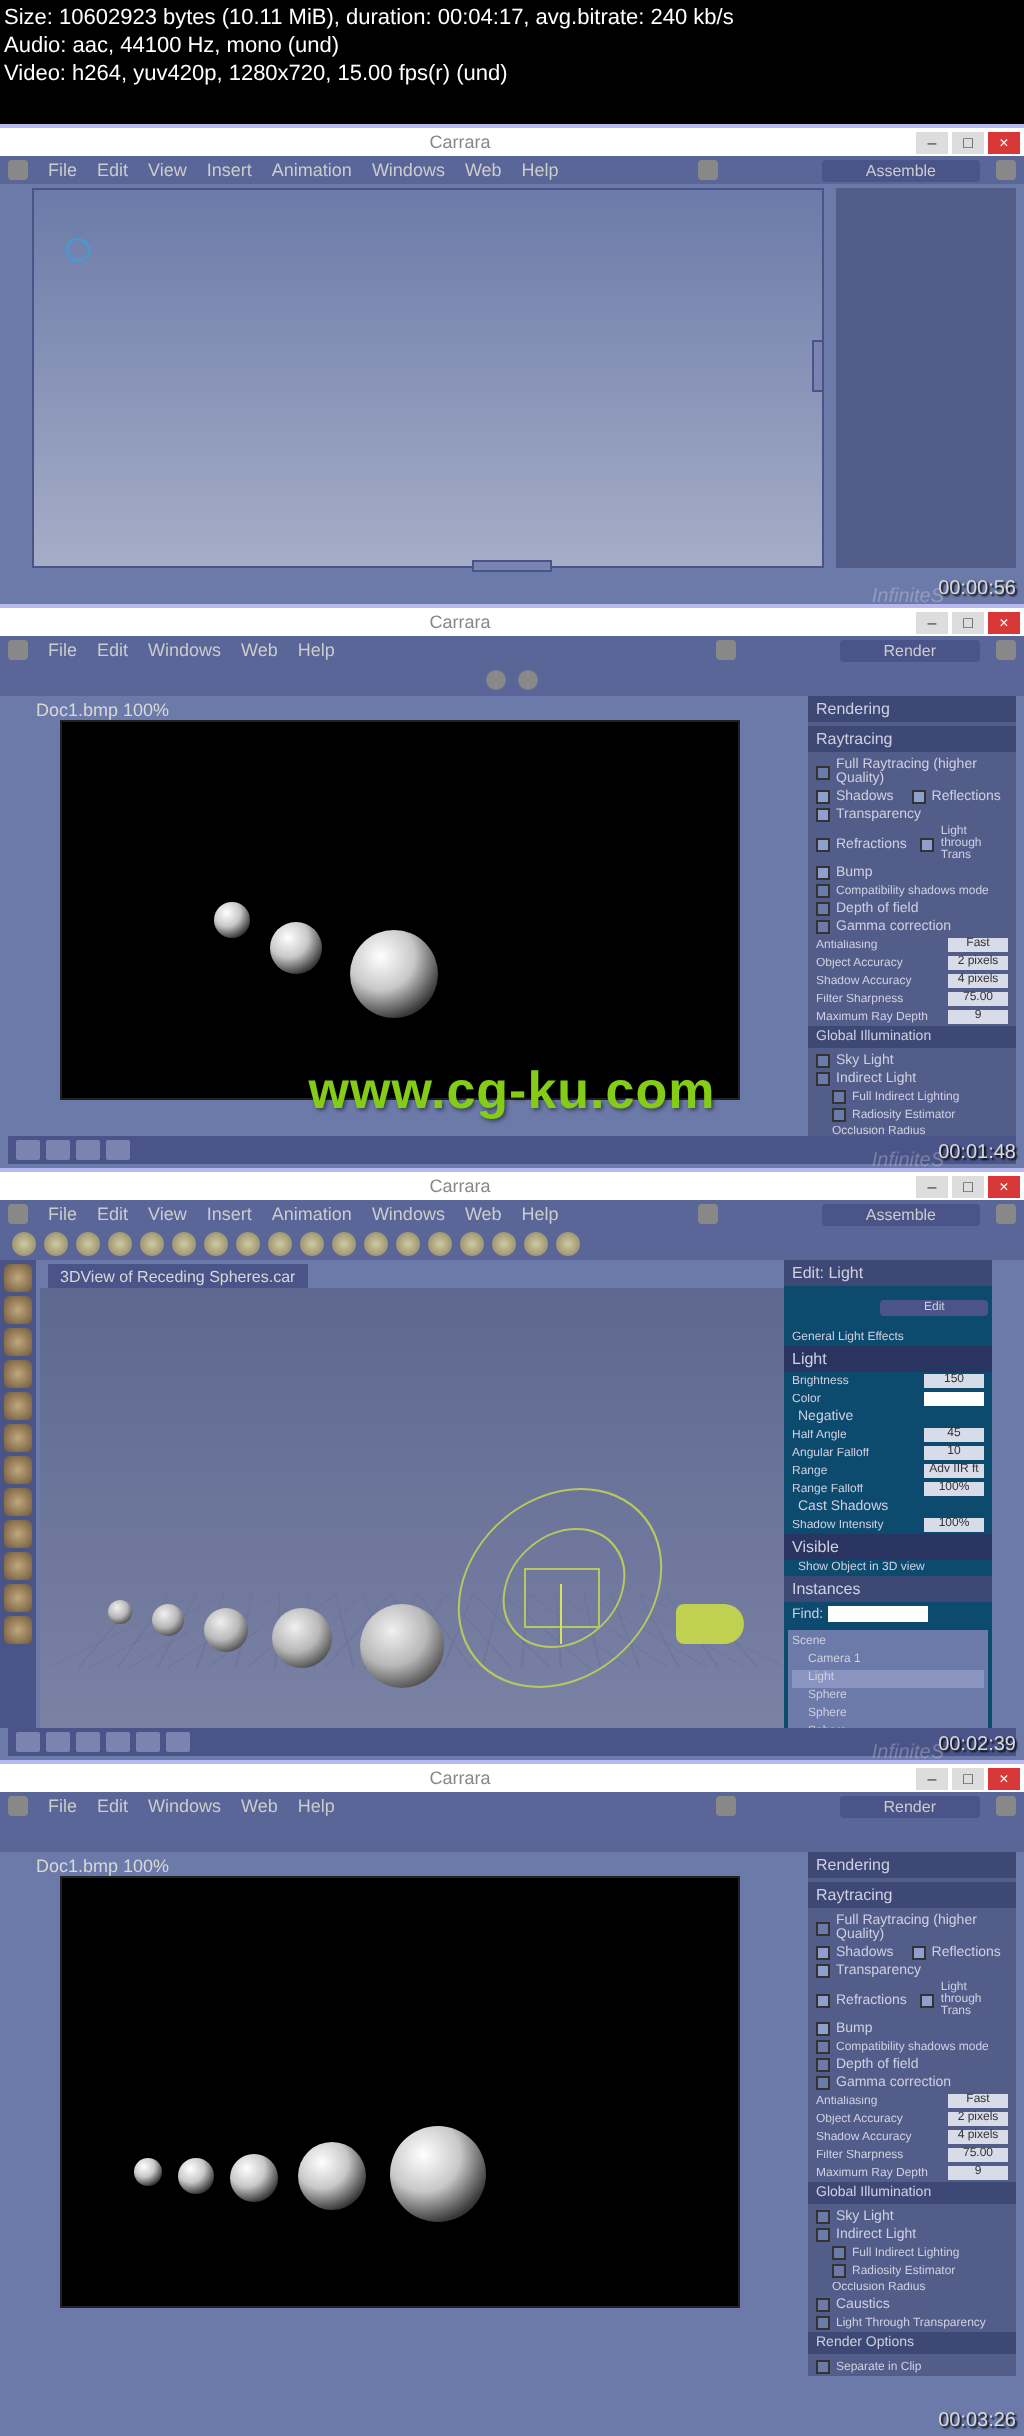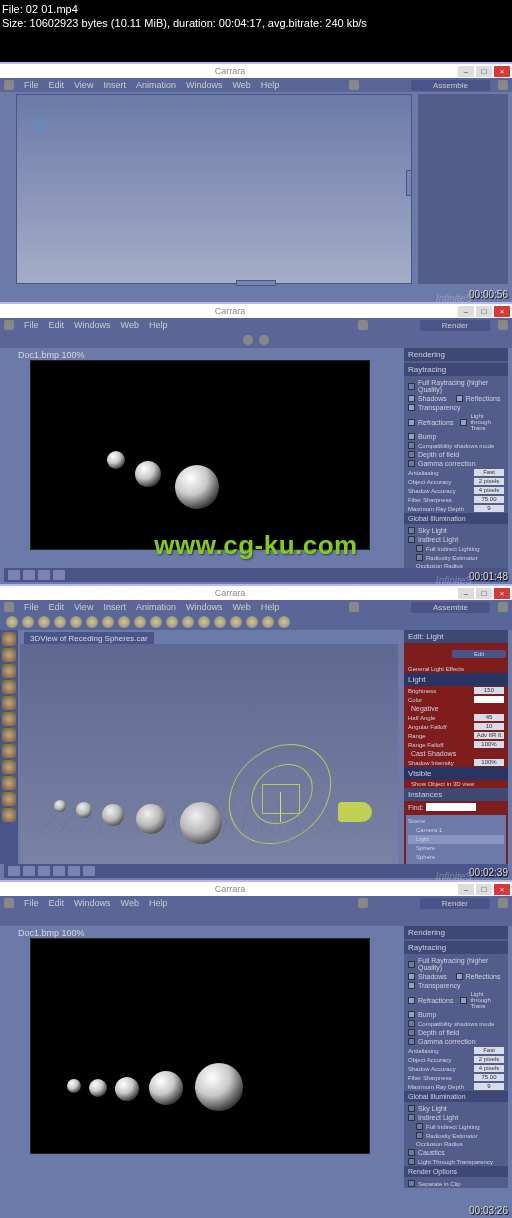--- a/index.html
+++ b/index.html
@@ -65,21 +65,21 @@
   .p3 .sp1 { width:12px;height:12px; top:156px; left:34px; }
   .p3 .sp2 { width:16px;height:16px; top:158px; left:56px; }
   .p3 .sp3 { width:22px;height:22px; top:160px; left:82px; }
   .p3 .sp4 { width:30px;height:30px; top:160px; left:116px; }
   .p3 .sp5 { width:42px;height:42px; top:158px; left:160px; }
   .p3 .lightcirc { position:absolute; top:100px; left:210px; width:100px; height:100px; border:1px solid #b8c860; border-radius:50%; transform:skewX(-12deg); }
   .p3 .lightcirc2 { position:absolute; top:120px; left:232px; width:60px; height:60px; border:1px solid #b8c860; border-radius:50%; transform:skewX(-12deg); }
   .p3 .lightsq { position:absolute; top:140px; left:242px; width:38px; height:30px; border:1px solid #b8c860; }
   .p3 .camlight { position:absolute; top:158px; left:318px; width:34px; height:20px; background:#c0d050; border-radius:4px 10px 10px 4px; }
   .p3 .axis { position:absolute; top:148px; left:260px; width:1px; height:30px; background:#d8e060; }
-  .p3 .settings3 { position:absolute; top:44px; right:4px; width:104px; bottom:16px; background:#7f1d1d; font-size:7px; color:#d0d0e0; overflow:hidden; }
+  .p3 .settings3 { position:absolute; top:44px; right:16px; width:104px; bottom:16px; background:#0c4a6e; font-size:7px; color:#d0d0e0; overflow:hidden; }
   .p3 .settings3 .shdr { background:#3e4875; padding:2px 4px; font-size:8px; }
   .p3 .settings3 .row { padding:1px 4px; display:flex; align-items:center; gap:3px; }
   .p3 .settings3 .sl { padding:1px 4px; display:flex; align-items:center; gap:2px; }
   .p3 .settings3 .sl .lab { flex:1; white-space:nowrap; overflow:hidden; font-size:6px; }
   .p3 .settings3 .sl .val { width:30px; height:7px; background:#d8dce8; color:#333; text-align:center; line-height:7px; font-size:6px; }
   .p3 .settings3 .scenebox { margin:2px; background:#6b7aa8; padding:2px; height:56px; font-size:6px; line-height:9px; }
   .p3 .settings3 .findrow { display:flex; gap:2px; padding:2px 4px; align-items:center; }
   .p3 .settings3 .findrow input { width:50px; height:8px; font-size:6px; border:none; }
   
   .p4 .tool2 { position:absolute; top:28px; left:0; right:0; height:16px; background:#5a6598; }
@@ -90,22 +90,23 @@
   .p4 .s3 { width:24px;height:24px; top:138px; left:84px; }
   .p4 .s4 { width:34px;height:34px; top:132px; left:118px; }
   .p4 .s5 { width:48px;height:48px; top:124px; left:164px; }
   .p4 .settings { top:44px; right:4px; width:104px; height:262px; }
   .watermark-main { position:absolute; top:530px; left:0; right:0; text-align:center; font-size:26px; font-weight:bold; color:#84cc16; z-index:200; text-shadow:1px 1px 2px rgba(0,0,0,.5); letter-spacing:0.5px; }
 </style>
 </head>
 <body>
 
 <div class="metadata">
-  <div>File: 02 01.mp4</div>
   <div>Size: 10602923 bytes (10.11 MiB), duration: 00:04:17, avg.bitrate: 240 kb/s</div>
+  <div>Audio: aac, 44100 Hz, mono (und)</div>
+  <div>Video: h264, yuv420p, 1280x720, 15.00 fps(r) (und)</div>
 </div>
 
 <div class="panel p1">
   <div class="wintop">
     <span></span>
     <span class="wintitle">Carrara</span>
     <span class="winbtns">
       <span class="winbtn">–</span>
       <span class="winbtn">□</span>
       <span class="winbtn close">×</span>

